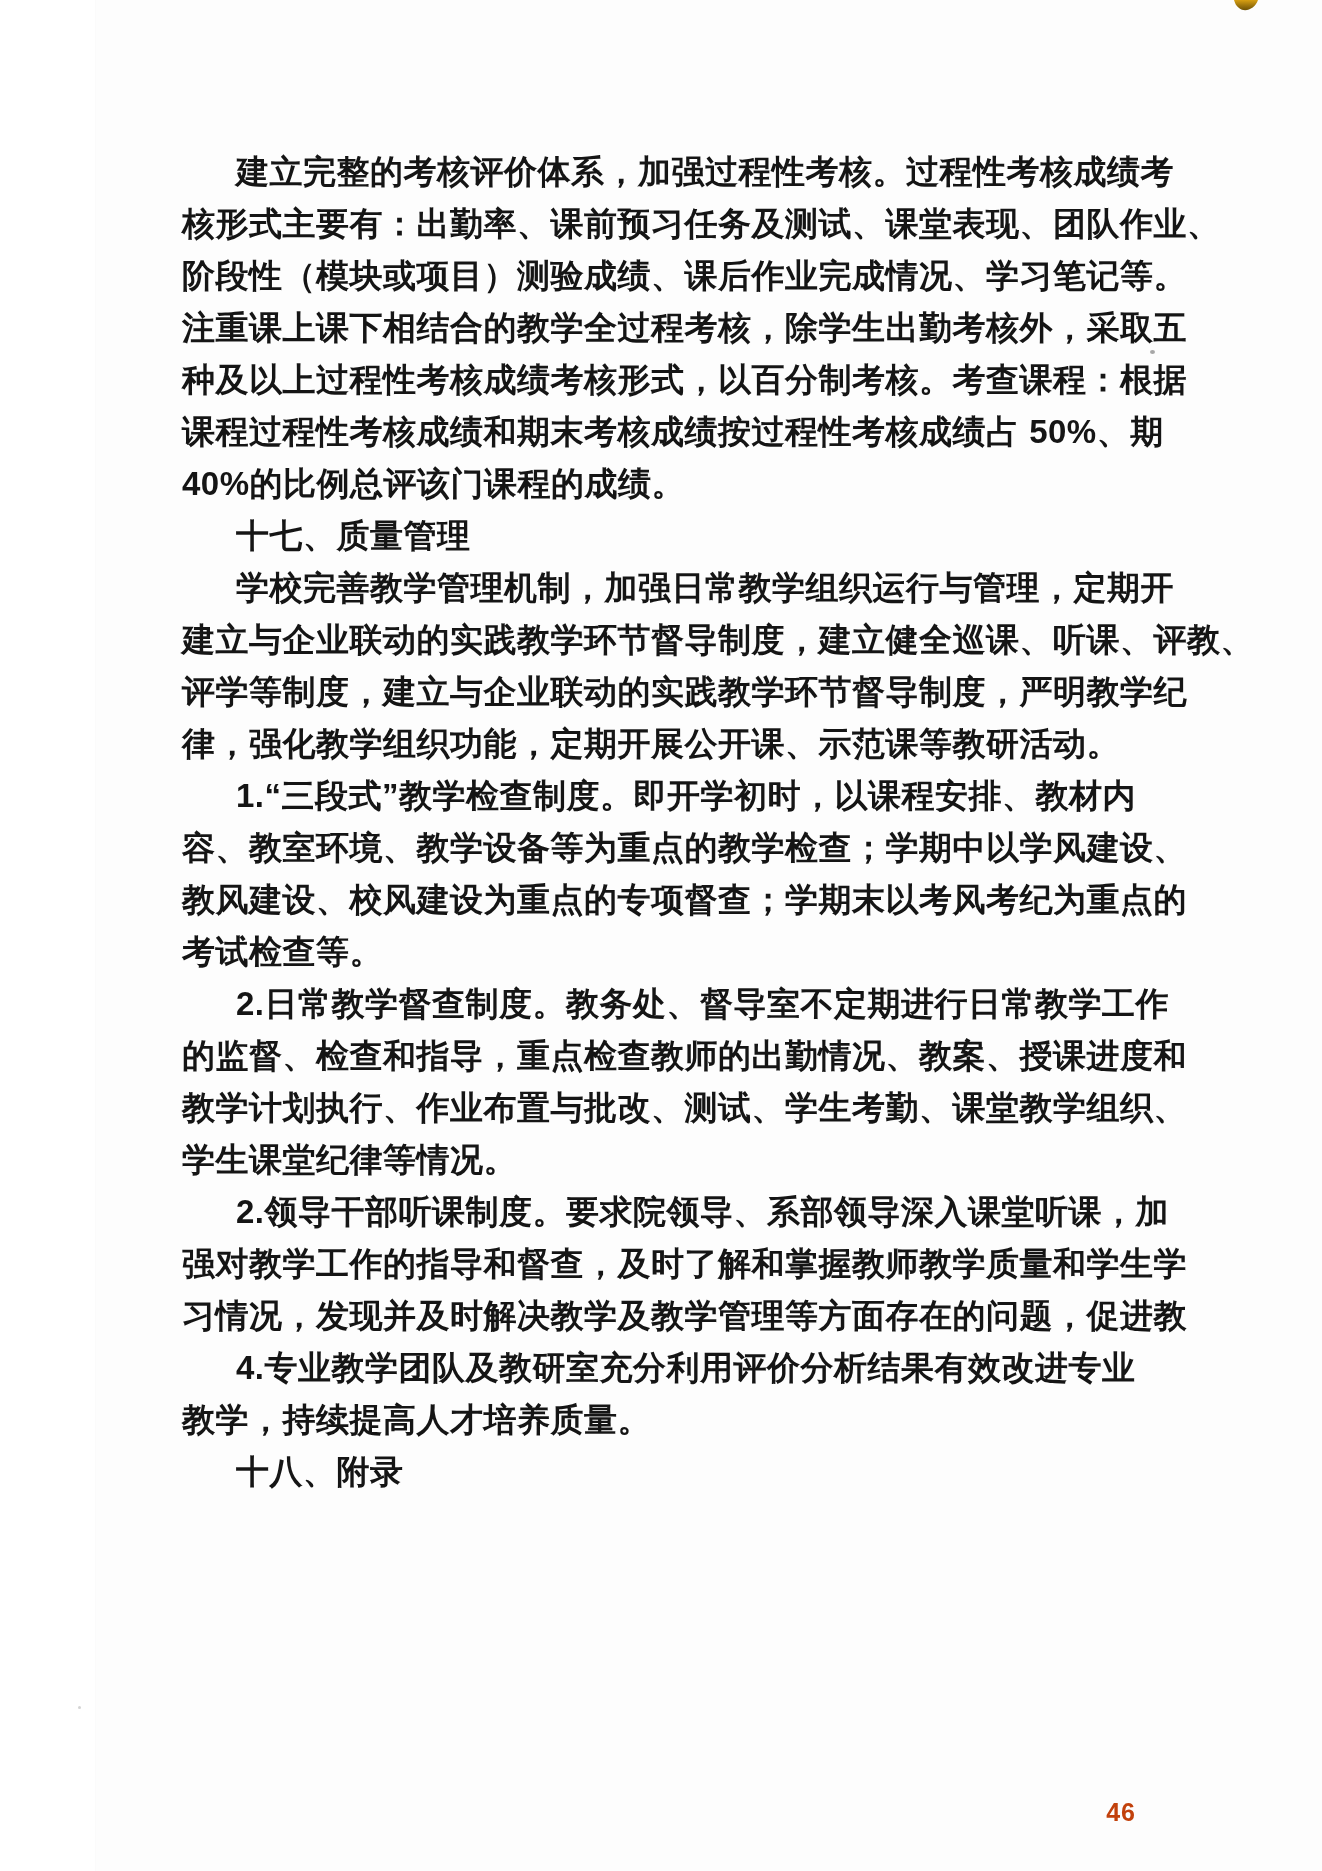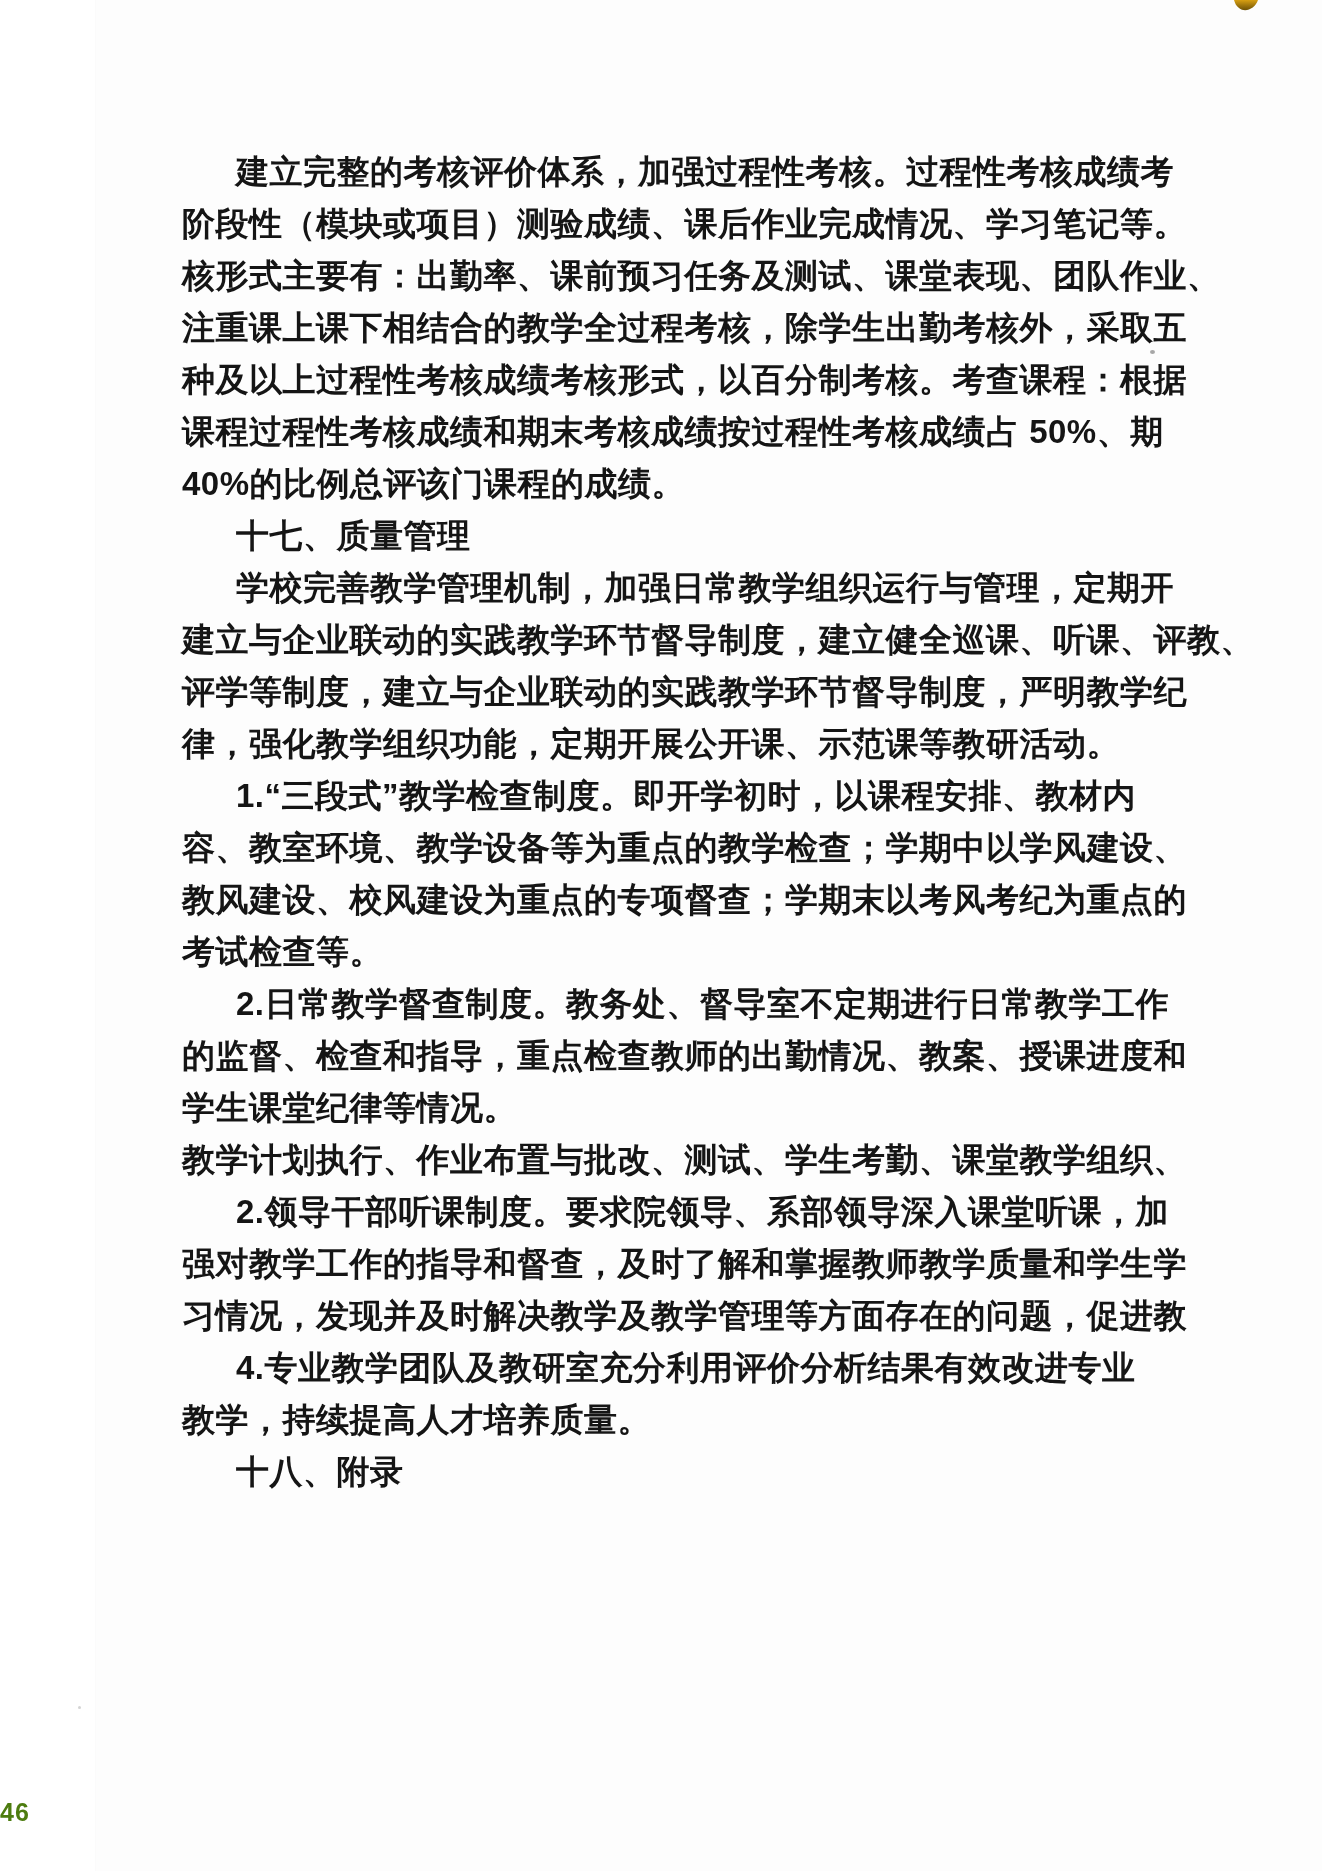--- a/index.html
+++ b/index.html
@@ -54,24 +54,24 @@
     left: 78px; top: 1706px;
     width: 3px; height: 3px;
     border-radius: 50%;
     background: #b5b5b5;
     opacity: 0.6;
   }
   .page-number {
     position: absolute;
     left: 0; top: 1798px;
     width: 1136px;
-    text-align: left;
+    text-align: right;
     font-size: 25px;
     font-weight: 700;
-    color: #4d7c0f;
+    color: #c2410c;
     letter-spacing: 1px;
   }
 </style>
 </head>
 <body>
 
 <div class="page">
 
   <div class="scan-edge"></div>
 
@@ -80,39 +80,39 @@
       <linearGradient id="goldgrad" x1="0" y1="0" x2="0" y2="1">
         <stop offset="0" stop-color="#d79f12"></stop>
         <stop offset="1" stop-color="#6e5206"></stop>
       </linearGradient>
     </defs>
     <path d="M3,0 L27,0 C24,9 14,13 8,8 C5,6 4,3 3,0 Z" fill="url(#goldgrad)"></path>
   </svg>
 
   <div class="text-block">
     <div class="line indent">建立完整的考核评价体系，加强过程性考核。过程性考核成绩考</div>
+    <div class="line">核形式主要有：出勤率、课前预习任务及测试、课堂表现、团队作业、</div>
     <div class="line">阶段性（模块或项目）测验成绩、课后作业完成情况、学习笔记等。</div>
-    <div class="line">核形式主要有：出勤率、课前预习任务及测试、课堂表现、团队作业、</div>
     <div class="line">注重课上课下相结合的教学全过程考核，除学生出勤考核外，采取五</div>
     <div class="line">种及以上过程性考核成绩考核形式，以百分制考核。考查课程：根据</div>
     <div class="line">课程过程性考核成绩和期末考核成绩按过程性考核成绩占 50%、期</div>
     <div class="line">40%的比例总评该门课程的成绩。</div>
     <div class="line indent">十七、质量管理</div>
     <div class="line indent">学校完善教学管理机制，加强日常教学组织运行与管理，定期开</div>
     <div class="line">建立与企业联动的实践教学环节督导制度，建立健全巡课、听课、评教、</div>
     <div class="line">评学等制度，建立与企业联动的实践教学环节督导制度，严明教学纪</div>
     <div class="line">律，强化教学组织功能，定期开展公开课、示范课等教研活动。</div>
     <div class="line indent">1.“三段式”教学检查制度。即开学初时，以课程安排、教材内</div>
     <div class="line">容、教室环境、教学设备等为重点的教学检查；学期中以学风建设、</div>
     <div class="line">教风建设、校风建设为重点的专项督查；学期末以考风考纪为重点的</div>
     <div class="line">考试检查等。</div>
     <div class="line indent">2.日常教学督查制度。教务处、督导室不定期进行日常教学工作</div>
     <div class="line">的监督、检查和指导，重点检查教师的出勤情况、教案、授课进度和</div>
+    <div class="line">教学计划执行、作业布置与批改、测试、学生考勤、课堂教学组织、</div>
     <div class="line">学生课堂纪律等情况。</div>
-    <div class="line">教学计划执行、作业布置与批改、测试、学生考勤、课堂教学组织、</div>
     <div class="line indent">2.领导干部听课制度。要求院领导、系部领导深入课堂听课，加</div>
     <div class="line">强对教学工作的指导和督查，及时了解和掌握教师教学质量和学生学</div>
     <div class="line">习情况，发现并及时解决教学及教学管理等方面存在的问题，促进教</div>
     <div class="line indent">4.专业教学团队及教研室充分利用评价分析结果有效改进专业</div>
     <div class="line">教学，持续提高人才培养质量。</div>
     <div class="line indent">十八、附录</div>
   </div>
 
   <div class="speck"></div>
   <div class="speck2"></div>

